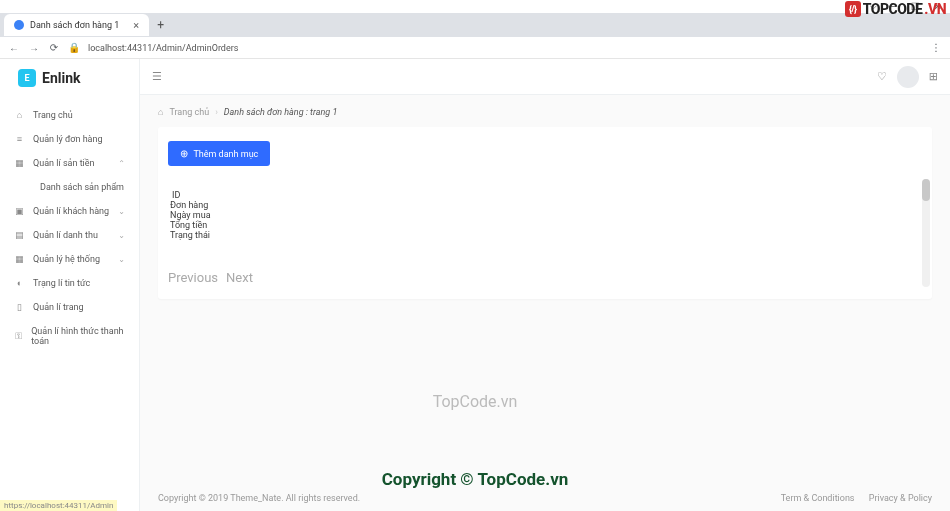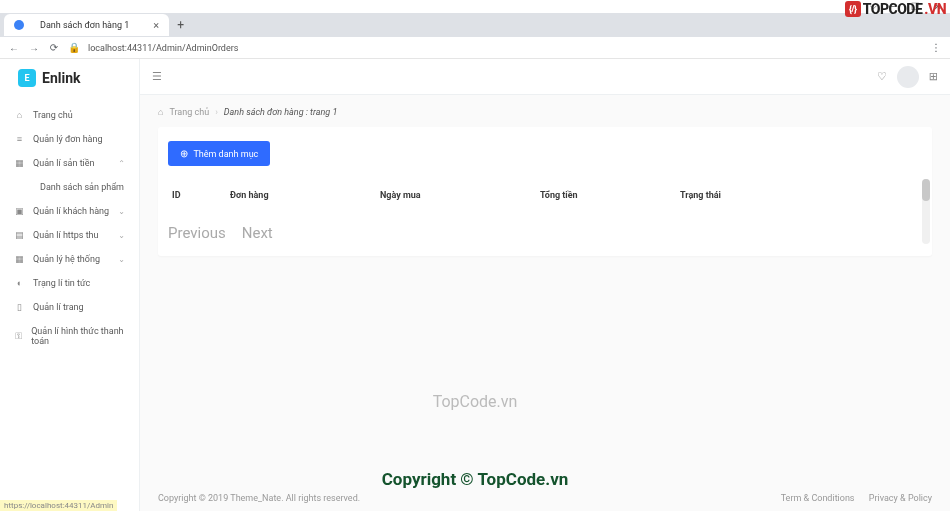--- a/index.html
+++ b/index.html
@@ -3,21 +3,21 @@
 <meta charset="utf-8">
 <style>
 * { margin: 0; padding: 0; box-sizing: border-box; font-family: -apple-system, BlinkMacSystemFont, "Segoe UI", Roboto, sans-serif; }
 body { width: 950px; height: 511px; background: #fff; overflow: hidden; position: relative; }
 
 
 .browser-top { height: 13px; background: #fff; display: flex; align-items: center; justify-content: flex-end; padding: 0 8px; gap: 12px; font-size: 9px; color: #666; }
 .browser-top span { cursor: default; }
 .win-controls { display: flex; gap: 14px; font-size: 10px; }
 .tab-strip { display: flex; align-items: center; height: 24px; background: #dee1e6; }
-.tab { display: flex; align-items: center; gap: 16px; background: #fff; height: 22px; padding: 0 10px; border-radius: 6px 6px 0 0; font-size: 9px; color: #333; margin-left: 4px; }
+.tab { display: flex; align-items: center; gap: 6px; background: #fff; height: 22px; padding: 0 10px; border-radius: 6px 6px 0 0; font-size: 9px; color: #333; margin-left: 4px; }
 .tab-favicon { width: 10px; height: 10px; background: #3b82f6; border-radius: 50%; display: inline-block; }
 .tab-close { font-size: 11px; color: #666; margin-left: 8px; }
 .new-tab { padding: 0 8px; font-size: 12px; color: #555; }
 
 .addr-bar { display: flex; align-items: center; height: 22px; background: #fff; padding: 0 8px; gap: 8px; border-bottom: 1px solid #e5e5e5; font-size: 10px; color: #5f6368; }
 .addr-text { flex: 1; font-size: 9px; color: #555; }
 .addr-icon { width: 12px; text-align: center; }
 
 
 .watermark-top { position: absolute; top: 1px; right: 4px; font-size: 14px; font-weight: 800; letter-spacing: -0.5px; color: #222; display: flex; align-items: center; gap: 2px; z-index: 100; }
@@ -49,27 +49,27 @@
 .breadcrumb { font-size: 9px; color: #999; display: flex; gap: 6px; align-items: center; margin-bottom: 10px; }
 .breadcrumb a { color: #999; text-decoration: none; }
 .breadcrumb .sep { color: #ccc; }
 .breadcrumb .current { color: #555; font-style: italic; }
 
 .card { background: #fff; border-radius: 3px; padding: 14px 10px 14px; box-shadow: 0 1px 2px rgba(0,0,0,0.03); position: relative; }
 .btn-primary { background: #2f6bff; color: #fff; border: none; border-radius: 3px; padding: 7px 12px; font-size: 9px; display: inline-flex; align-items: center; gap: 5px; cursor: pointer; }
 .btn-primary .plus { font-size: 10px; }
 
 .table { width: 100%; margin-top: 18px; font-size: 9px; }
-.table .thead { display: flex; padding: 6px 2px; font-weight: 700; color: #3a3a3a; }
+.table .thead { display: flex; padding: 6px 2px; font-weight: 400; color: #3a3a3a; flex-direction: column; }
 .table .col-id { width: 60px; padding-left: 2px; }
 .table .col-order { width: 150px; }
 .table .col-date { width: 160px; }
 .table .col-total { width: 140px; }
 .table .col-status { flex: 1; }
-.pagination { display: flex; gap: 16px; font-size: 15px; color: #aaa; margin-top: 18px; }
+.pagination { display: flex; gap: 8px; font-size: 13px; color: #aaa; margin-top: 24px; }
 .scroll-hint { position: absolute; right: 2px; top: 52px; bottom: 12px; width: 8px; background: #f0f0f0; border-radius: 4px; }
 .scroll-thumb { width: 8px; height: 22px; background: #c8c8c8; border-radius: 4px; }
 
 .footer { display: flex; align-items: center; justify-content: space-between; padding: 8px 18px; font-size: 9px; color: #999; background: #fafafa; }
 .footer a { color: #999; text-decoration: none; margin-left: 12px; }
 
 .status-link { position: absolute; bottom: 0; left: 0; font-size: 8px; color: #888; background: #fef9c3; padding: 1px 4px; }
 </style>
 </head>
 <body>
@@ -132,21 +132,21 @@
       <li class="sub">
           <span>Danh sách sản phẩm</span>
         </li>
       <li>
           <span class="nav-icon">▣</span>
           <span>Quản lí khách hàng</span>
           <span class="chev">⌄</span>
         </li>
       <li>
           <span class="nav-icon">▤</span>
-          <span>Quản lí https thu</span>
+          <span>Quản lí danh thu</span>
           <span class="chev">⌄</span>
         </li>
       <li>
           <span class="nav-icon">▦</span>
           <span>Quản lý hệ thống</span>
           <span class="chev">⌄</span>
         </li>
       <li>
           <span class="nav-icon">◐</span>
           <span>Trạng lí tin tức</span>

